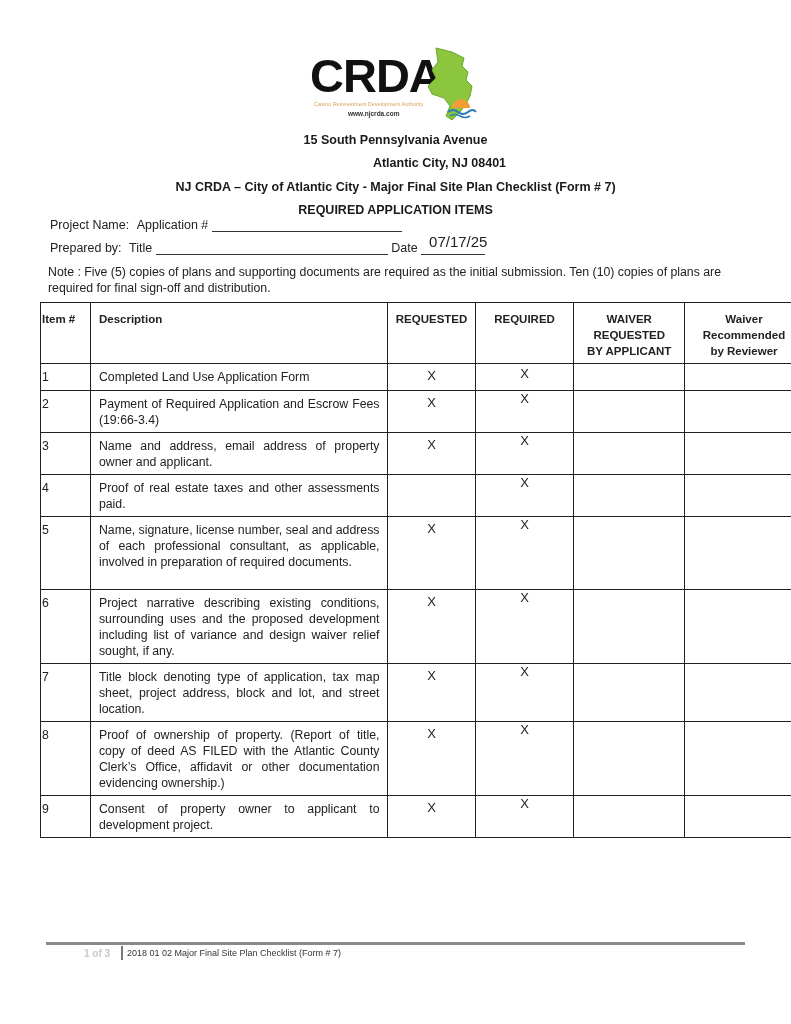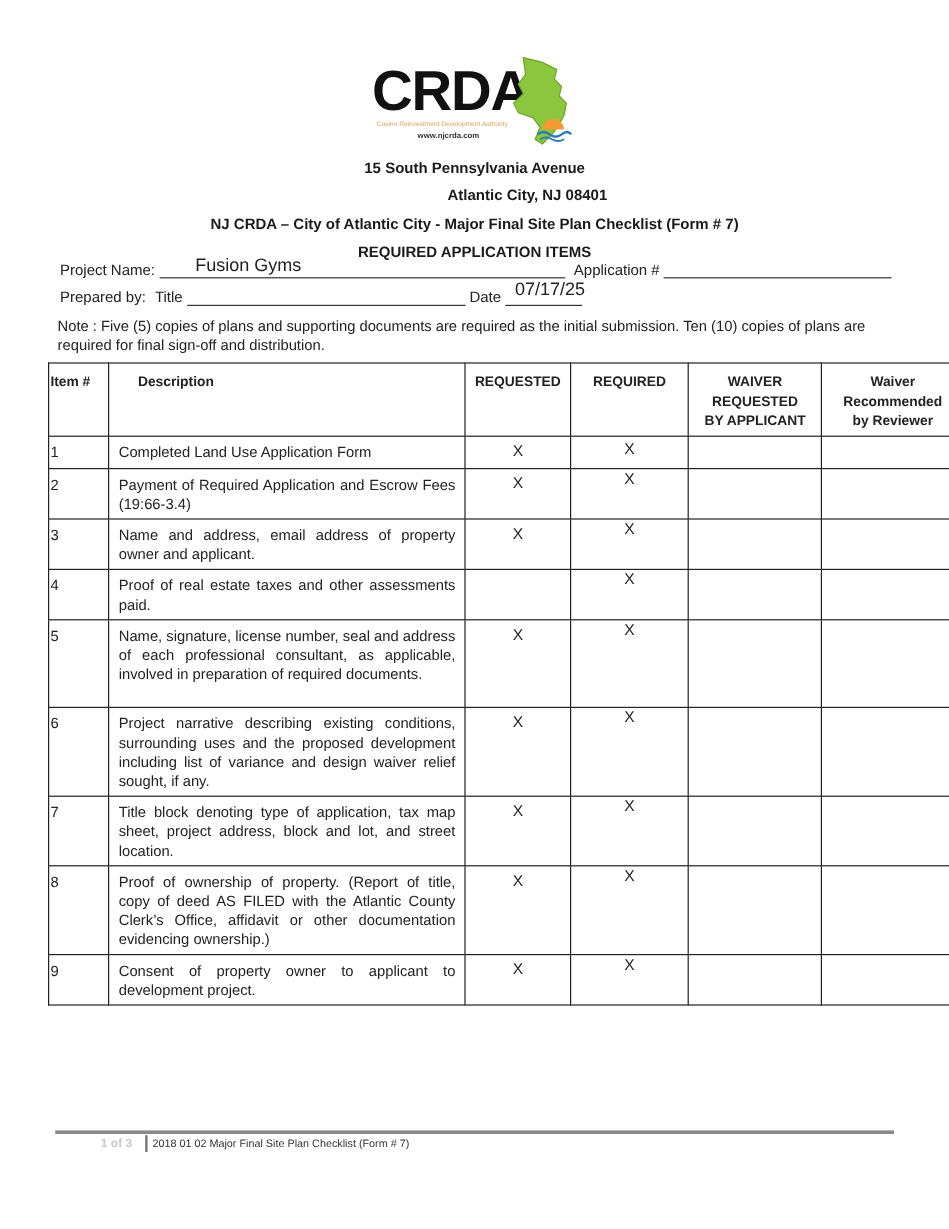--- a/index.html
+++ b/index.html
@@ -18,21 +18,21 @@
   .field-label { display: inline-block; text-align: center; }
   .field-line { display: inline-block; border-bottom: 1px solid #333; height: 14px; vertical-align: bottom; position: relative; }
   .field-value { position: absolute; left: 6px; bottom: 1px; font-size: 15px; color: #222; white-space: nowrap; }
 
   .note { position: absolute; left: 48px; top: 264px; width: 700px; font-size: 12.3px; line-height: 16px; color: #222; }
 
   table.checklist { position: absolute; left: 40px; top: 302px; width: 764px; border-collapse: collapse; font-size: 12.3px; color: #222; }
   table.checklist th, table.checklist td { border: 1.6px solid #222; vertical-align: top; }
   table.checklist th { font-weight: bold; font-size: 11.5px; padding: 8px 4px 4px 4px; line-height: 16px; height: 60px; }
   table.checklist th.c-item { text-align: left; padding-left: 1px; }
-  table.checklist th.c-desc { text-align: left; padding-left: 24px; }
+  table.checklist th.c-desc { text-align: left; padding-left: 8px; }
   table.checklist th.c-req, table.checklist th.c-sub, table.checklist th.c-waiv, table.checklist th.c-rec { text-align: center; }
   td.c-item { padding: 6px 1px 0 1px; font-size: 12.3px; }
   td.c-desc { padding: 5px 8px 4px 8px; line-height: 16px; text-align: justify; }
   td.c-req { text-align: center; padding-top: 4px; font-size: 13px; }
   td.c-sub { text-align: center; vertical-align: middle; font-size: 13px; }
   td.c-waiv, td.c-rec { }
 
   .footer-rule { position: absolute; left: 46px; top: 942px; width: 699px; height: 3px; background: #8a8a8a; }
   .footer-page { position: absolute; left: 84px; top: 948px; font-size: 10px; color: #c8c8c8; font-weight: bold; }
   .footer-sep { position: absolute; left: 121px; top: 946px; width: 1.5px; height: 14px; background: #777; }
@@ -53,23 +53,20 @@
   </svg>
 </div>
 
 <div class="center-line" style="top:133px;">15 South Pennsylvania Avenue</div>
 <div class="center-line" style="top:156px;margin-left:44px;">Atlantic City, NJ 08401</div>
 <div class="center-line" style="top:180px;">NJ CRDA – City of Atlantic City - Major Final Site Plan Checklist (Form # 7)</div>
 <div class="center-line" style="top:203px;">REQUIRED APPLICATION ITEMS</div>
 
 <div class="field-row" style="top:218px;">
   <span class="field-label">Project Name:</span>
-  <span class="field-line" style="width:338px;">
-    <span class="field-value" style="left:30px;">Fusion Gyms</span>
-  </span>
   <span class="field-label" style="margin-left:4px;">Application #</span>
   <span class="field-line" style="width:190px;">
     <span class="field-value"></span>
   </span>
 </div>
 
 <div class="field-row" style="top:241px;">
   <span class="field-label">Prepared by:</span>
   <span class="field-label" style="margin-left:4px;">Title</span>
   <span class="field-line" style="width:232px;">

